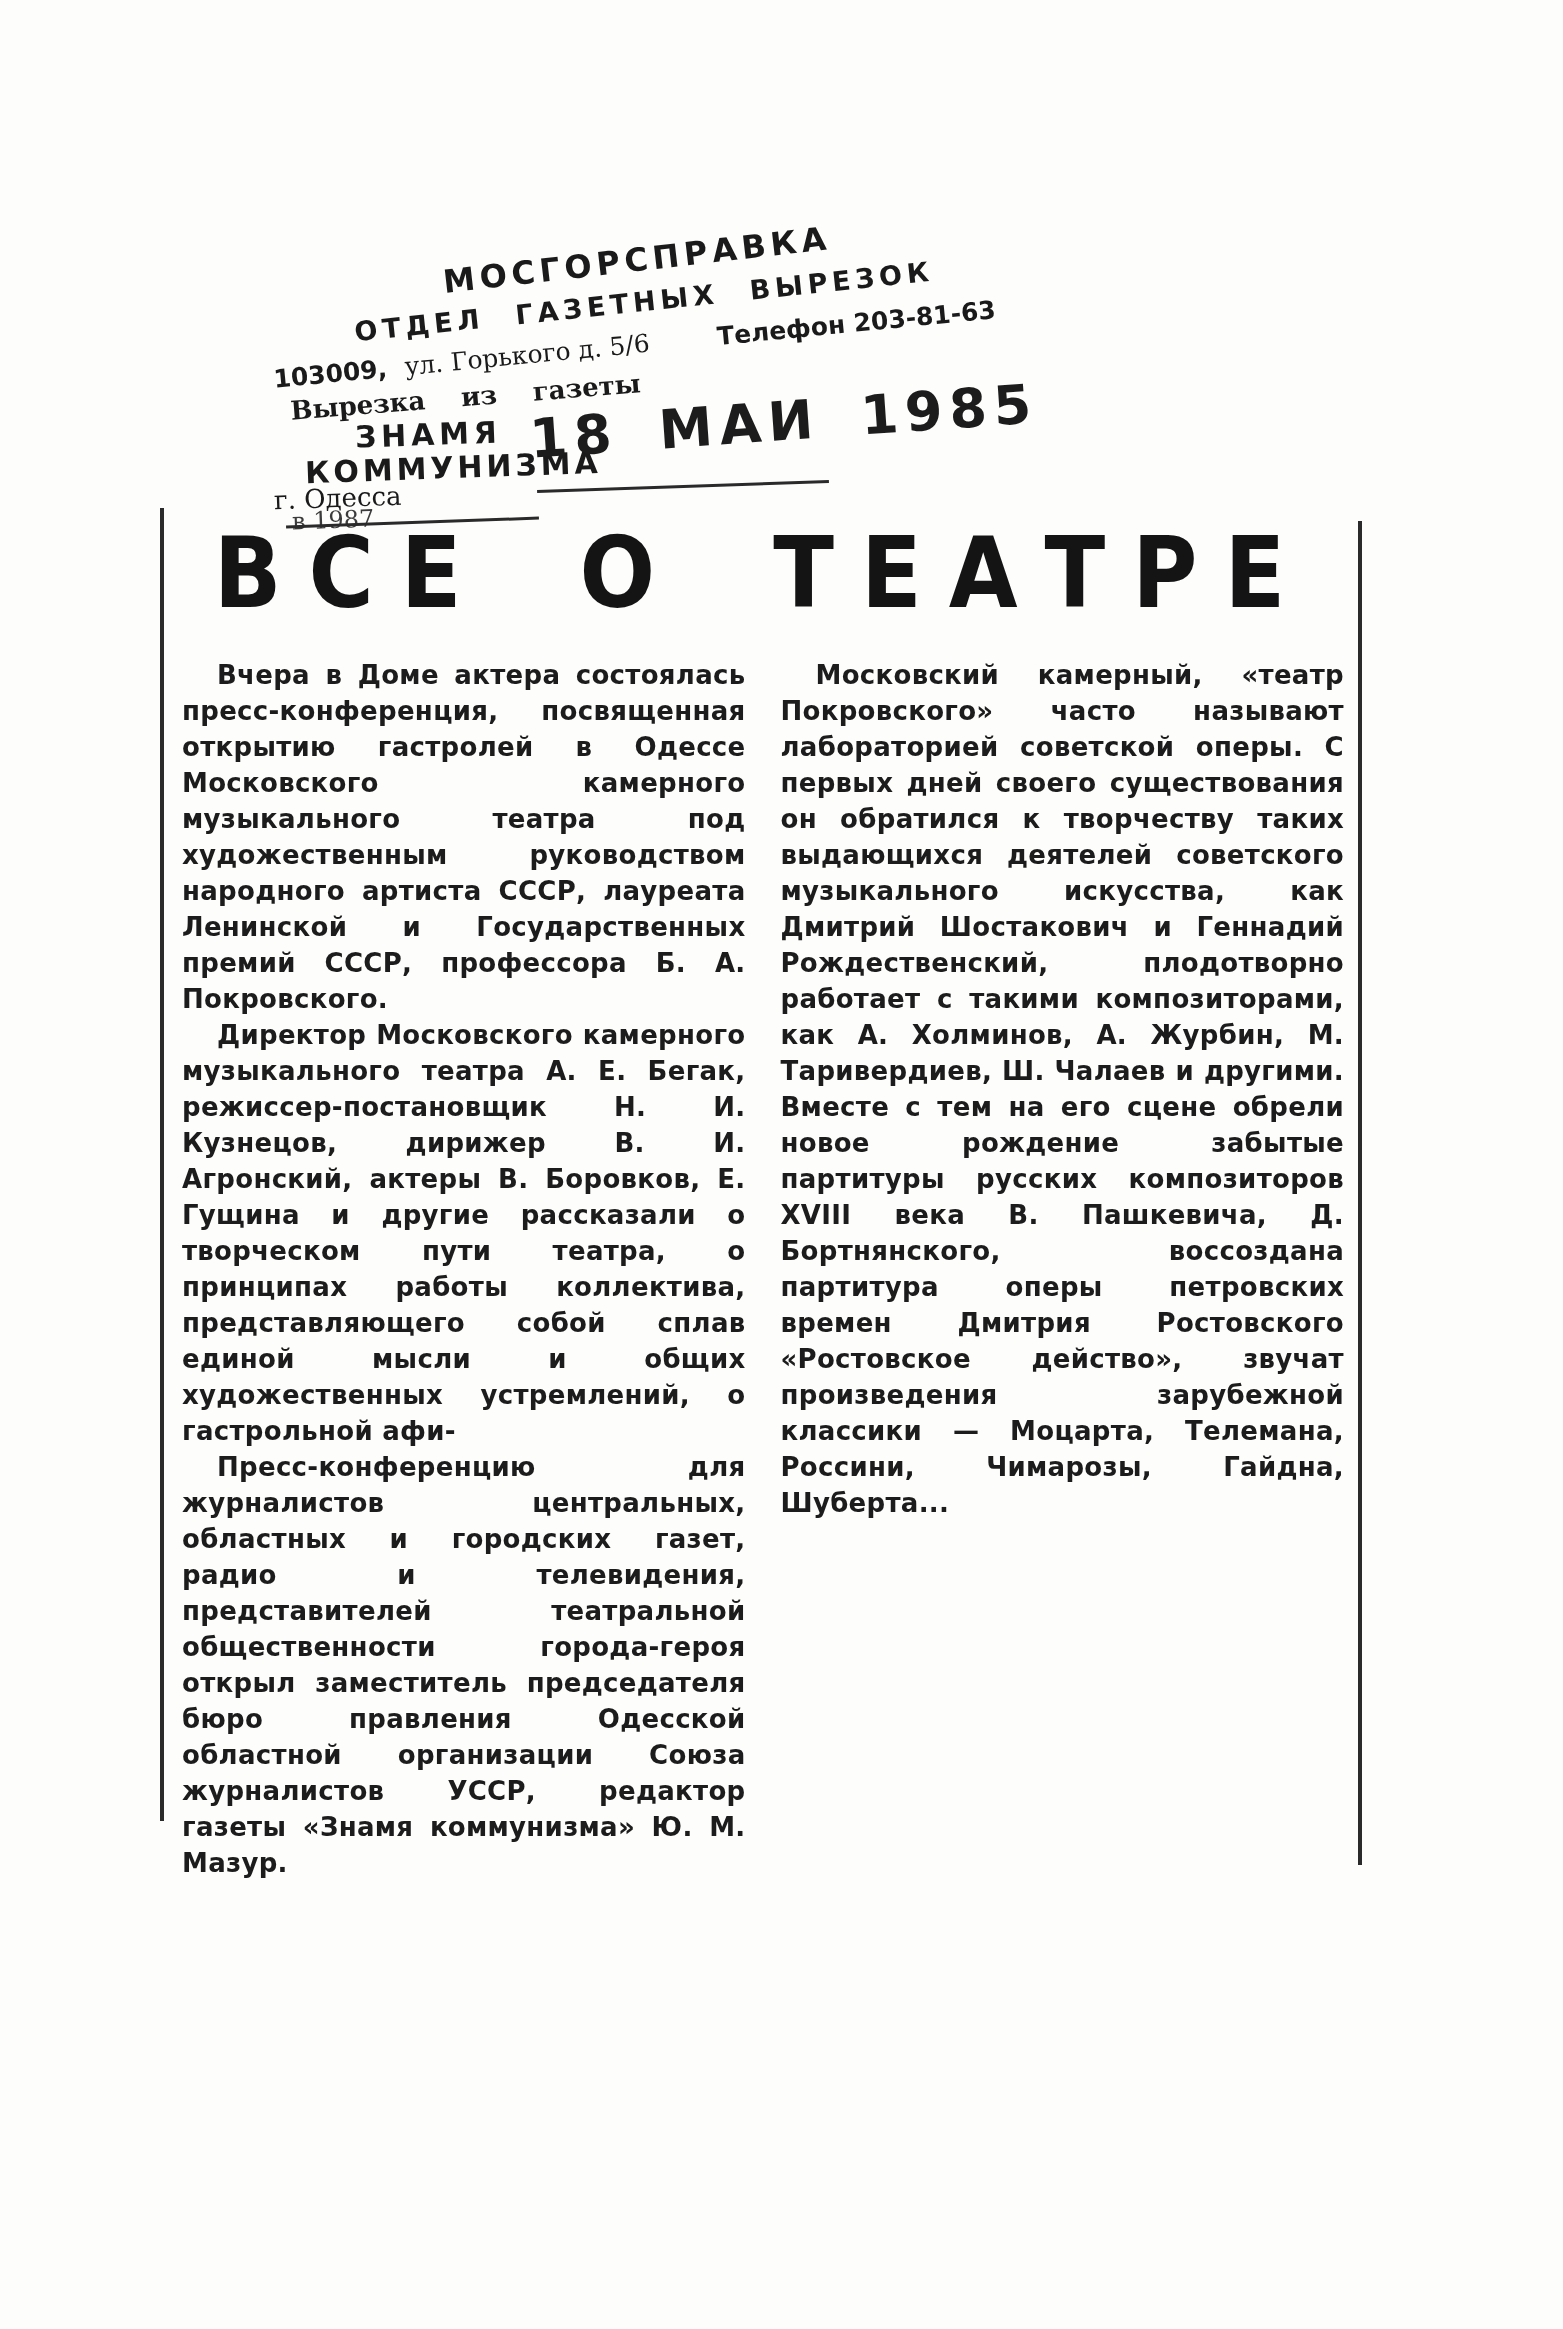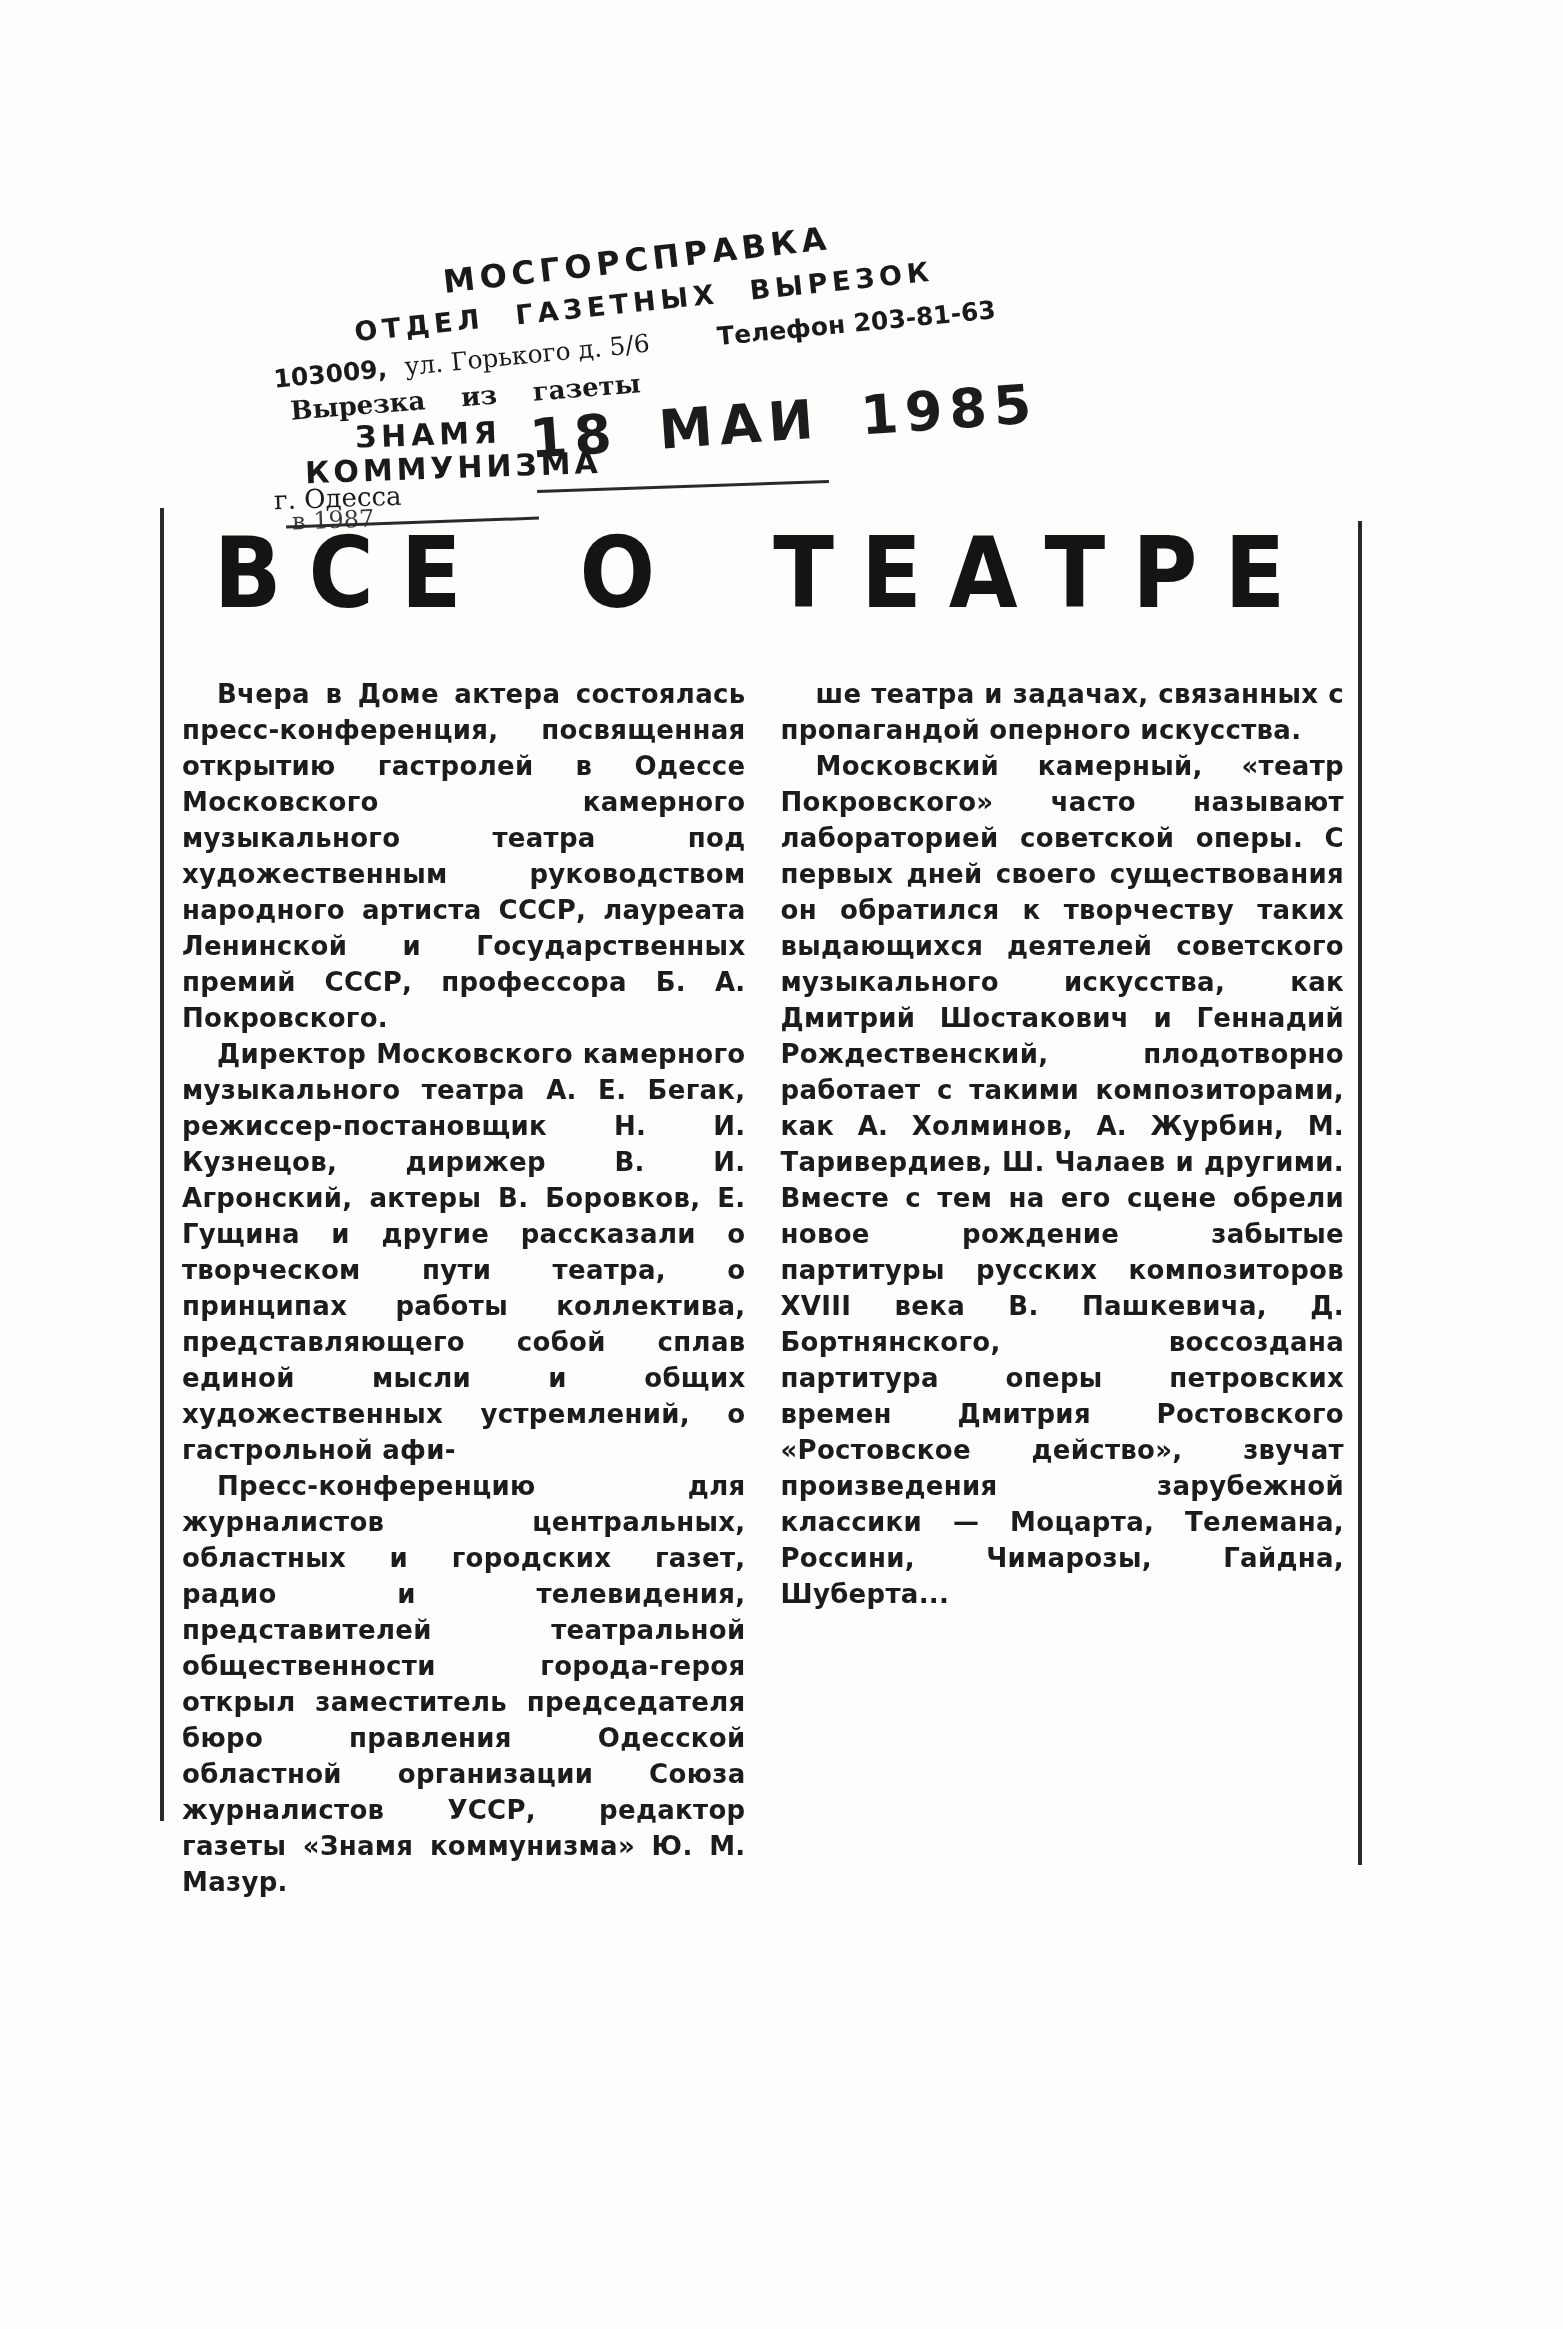--- a/index.html
+++ b/index.html
@@ -37,21 +37,21 @@
     font-size:89px;
     font-weight:bold;
     letter-spacing:27px;
     word-spacing:33px;
     transform:scaleY(1.1);
     transform-origin:top center;
     white-space:nowrap;
     color:#141414;
   }
   .cols{display:flex;gap:35px;margin-top:37px;}
-  .col{width:564px;margin-top:19px;}
+  .col{width:564px;}
   .col p{
     margin:0;
     text-indent:35px;
     text-align:justify;
     font-size:26px;
     line-height:36px;
     font-weight:700;
     letter-spacing:0.3px;
     color:#1c1c1c;
   }
@@ -83,20 +83,19 @@
 
   <div class="article">
     <div class="headline">ВСЕ О ТЕАТРЕ</div>
     <div class="cols">
       <div class="col">
         <p>Вчера в Доме актера состоялась пресс-конференция, посвященная открытию гастролей в Одессе Московского камерного музыкального театра под художественным руководством народного артиста СССР, лауреата Ленинской и Государственных премий СССР, профессора Б. А. Покровского.</p>
         <p>Директор Московского камерного музыкального театра А. Е. Бегак, режиссер-постановщик Н. И. Кузнецов, дирижер В. И. Агронский, актеры В. Боровков, Е. Гущина и другие рассказали о творческом пути театра, о принципах работы коллектива, представляющего собой сплав единой мысли и общих художественных устремлений, о гастрольной афи-</p>
         <p>Пресс-конференцию для журналистов центральных, областных и городских газет, радио и телевидения, представителей театральной общественности города-героя открыл заместитель председателя бюро правления Одесской областной организации Союза журналистов УССР, редактор газеты «Знамя коммунизма» Ю. М. Мазур.</p>
       </div>
       <div class="col">
-        <p>ше театра и задачах, связанных с пропагандой оперного искусства.</p>
         <p>Московский камерный, «театр Покровского» часто называют лабораторией советской оперы. С первых дней своего существования он обратился к творчеству таких выдающихся деятелей советского музыкального искусства, как Дмитрий Шостакович и Геннадий Рождественский, плодотворно работает с такими композиторами, как А. Холминов, А. Журбин, М. Таривердиев, Ш. Чалаев и другими. Вместе с тем на его сцене обрели новое рождение забытые партитуры русских композиторов XVIII века В. Пашкевича, Д. Бортнянского, воссоздана партитура оперы петровских времен Дмитрия Ростовского «Ростовское действо», звучат произведения зарубежной классики — Моцарта, Телемана, Россини, Чимарозы, Гайдна, Шуберта...</p>
       </div>
     </div>
   </div>
 
 </div>
 
 
 </body></html>

